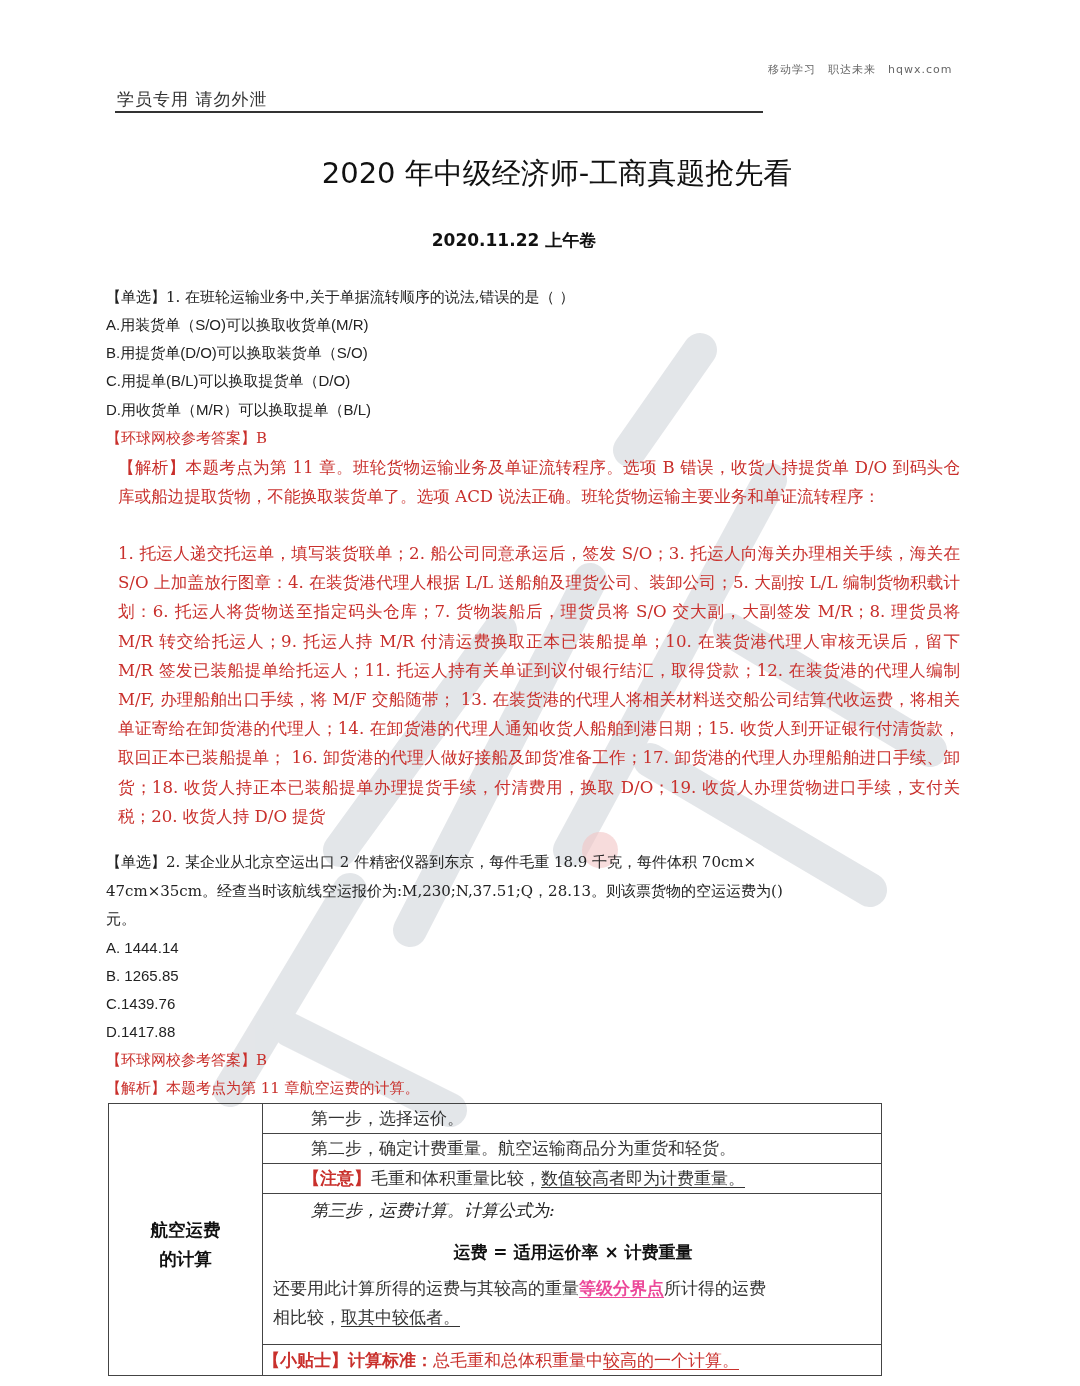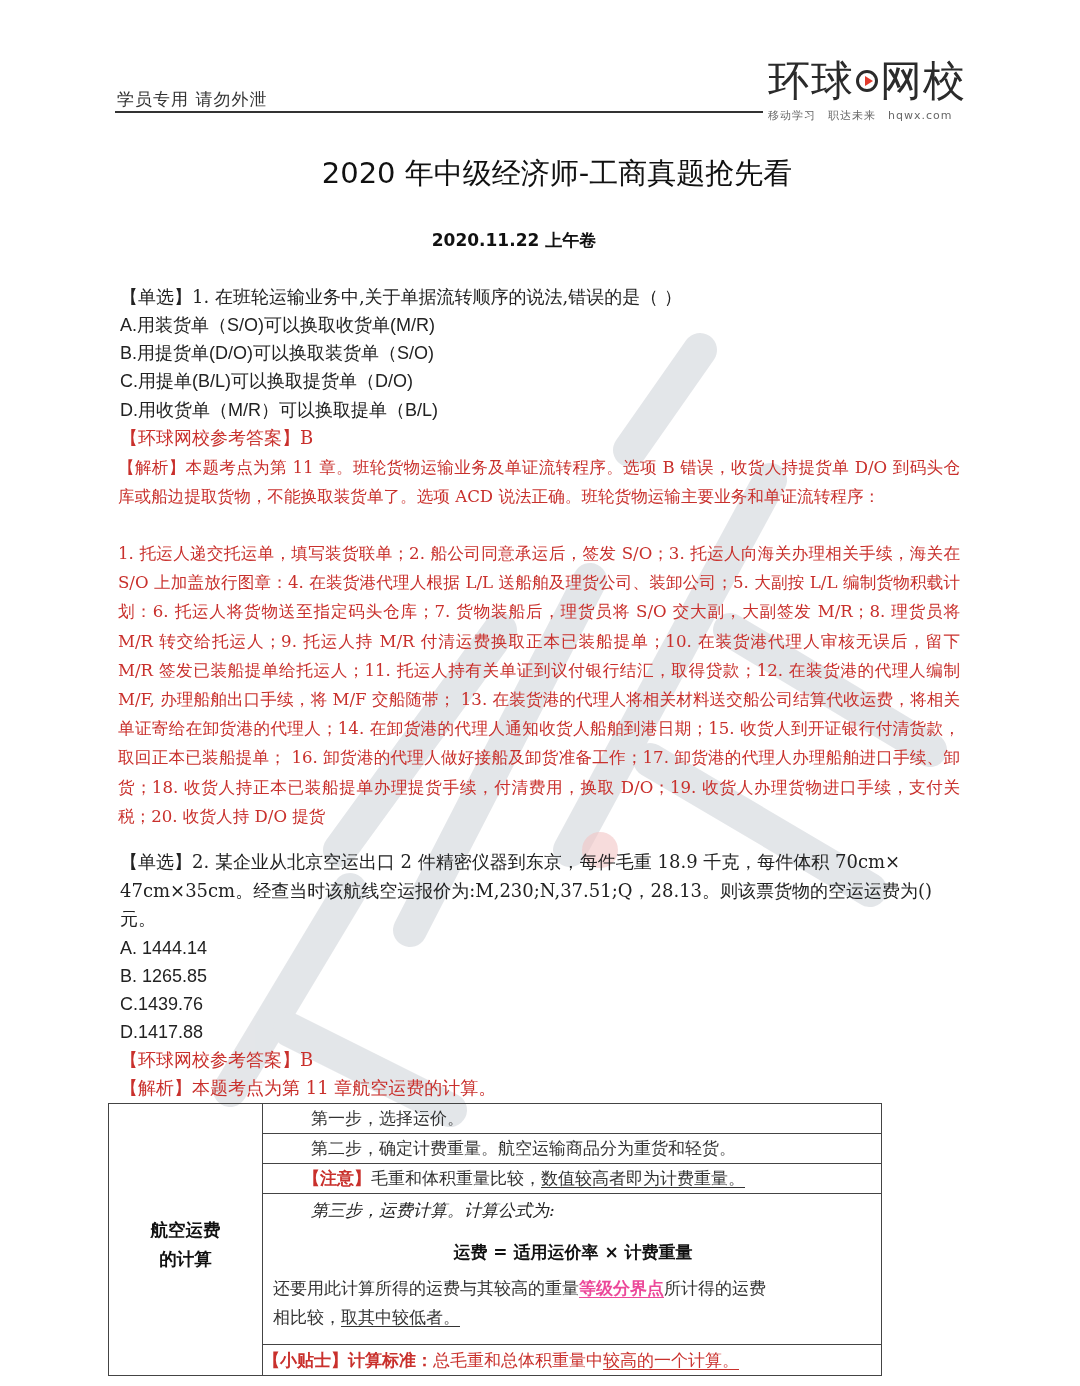--- a/index.html
+++ b/index.html
@@ -15,21 +15,21 @@
   .logo-main { font-size: 42px; color: #2b2b2b; letter-spacing: 1px; line-height: 46px; display: flex; align-items: center; font-weight: 300; }
   .logo-play { display: inline-block; width: 22px; height: 22px; border: 3px solid #2b2b2b; border-radius: 50%; position: relative; margin: 0 2px; box-sizing: border-box; }
   .logo-play::after { content: ""; position: absolute; left: 6px; top: 3px; border-left: 8px solid #e23a2c; border-top: 5px solid transparent; border-bottom: 5px solid transparent; }
   .logo-sub { font-size: 11px; color: #666; margin-top: 4px; letter-spacing: 1px; }
   .logo-sub span { margin-right: 12px; }
 
   
   .title { left: 17px; top: 154px; width: 1080px; text-align: center; font-family: "DejaVu Sans", sans-serif; font-size: 29px; color: #111; }
   .subtitle { left: 0; top: 229px; width: 1028px; text-align: center; font-family: "DejaVu Sans", sans-serif; font-size: 17px; font-weight: bold; color: #111; }
 
-  .line { position: absolute; left: 120px; white-space: nowrap; font-size: 18px; line-height: 28px; z-index: 1; }
+  .line { position: absolute; left: 106px; white-space: nowrap; font-size: 15px; line-height: 28px; z-index: 1; }
   .black { color: #222; }
   .sans { font-family: "Liberation Sans", "DejaVu Sans", sans-serif; }
   .red { color: #c9302c; }
   .para { position: absolute; left: 118px; width: 842px; font-size: 16.6px; line-height: 29.2px; color: #c9302c; z-index: 1; text-align: justify; }
 
   
   .tbl { position: absolute; left: 108px; top: 1103px; width: 774px; border-collapse: collapse; z-index: 1; font-size: 17px; }
   .tbl td { border: 1.5px solid #444; padding: 0; }
   .tbl .left-cell { width: 153px; text-align: center; font-family: "DejaVu Sans", sans-serif; font-weight: bold; font-size: 17.5px; line-height: 29px; vertical-align: middle; color: #111; padding-top: 10px; }
   .tbl .r { height: 29px; padding-left: 48px; color: #333; line-height: 29px; }
@@ -58,25 +58,20 @@
     <path d="M480 430 L700 560"></path>
     <path d="M560 300 L760 420"></path>
     <path d="M460 120 L530 20"></path>
   </g>
   <circle cx="430" cy="520" r="18" fill="#f2c5c5" opacity="0.6"></circle>
 </svg>
 
 <div class="layer hdr-left">学员专用  请勿外泄</div>
 <div class="layer hdr-line"></div>
 <div class="layer logo">
-  <div class="logo-main">
-    <span>环球</span>
-    <span class="logo-play"></span>
-    <span>网校</span>
-  </div>
   <div class="logo-sub">
     <span>移动学习</span><span>职达未来</span><span>hqwx.com</span>
   </div>
 </div>
 
 <div class="layer title">2020 年中级经济师-工商真题抢先看</div>
 <div class="layer subtitle">2020.11.22 上午卷</div>
 
 <div class="line black" style="top:283px">
   <span>【单选】</span><span>1. 在班轮运输业务中,关于单据流转顺序的说法,错误的是（    ）</span>

